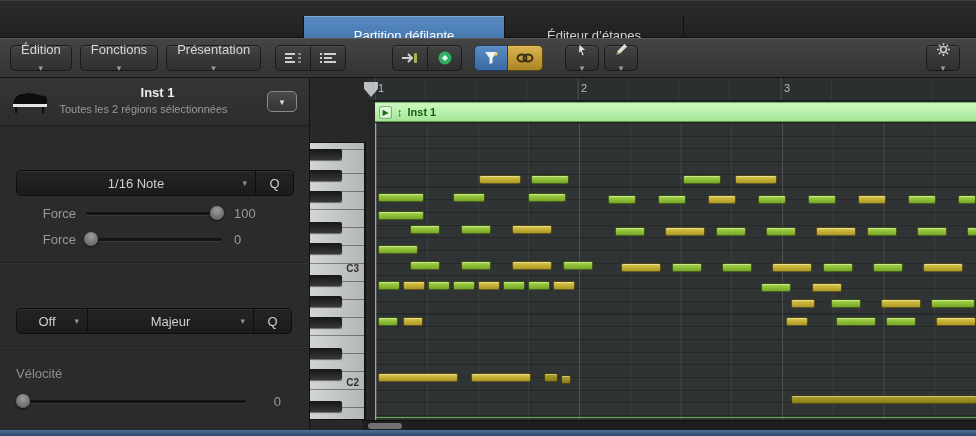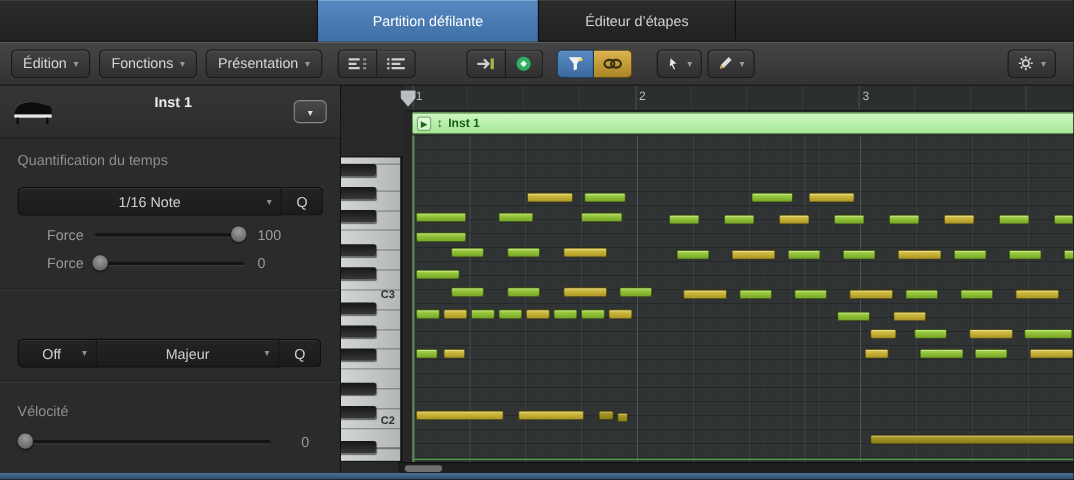--- a/index.html
+++ b/index.html
@@ -4,34 +4,34 @@
 <style>
   * { box-sizing: border-box; margin: 0; padding: 0; }
   html,body { width: 976px; height: 436px; overflow: hidden; background:#1e1e1e;
               font-family:"Liberation Sans", sans-serif; }
   .window { position:relative; width:976px; height:436px; background:#282828; overflow:hidden; }
 
   
   .tabbar { position:absolute; left:0; top:0; width:976px; height:38px;
             background:linear-gradient(#2b2b2b,#212121); border-bottom:1px solid #101010;
             box-shadow:inset 0 1px 0 #3d3d3d; }
-  .tabs { position:absolute; left:288px; top:0; height:54px; display:flex; }
+  .tabs { position:absolute; left:303px; top:0; height:54px; display:flex;align-items:flex-end; }
   .tab { height:38px; display:flex; align-items:center; justify-content:center;
          color:#cfd2d6; font-size:13px; border-left:1px solid #101010; cursor:default; }
   .tab:last-child { border-right:1px solid #101010; }
   .tab.selected { background:linear-gradient(#558ac0,#3e6ea6); color:#ffffff;
                   box-shadow:inset 0 1px 0 rgba(255,255,255,.25); }
 
   
   .toolbar { position:absolute; left:0; top:38px; width:976px; height:40px;
              background:linear-gradient(#454545,#333333); border-bottom:1px solid #151515;
              box-shadow:inset 0 1px 0 #5a5a5a; display:flex; align-items:center; padding:0 10px; }
   .tbtn { height:26px; display:flex; align-items:center; justify-content:center; gap:6px;
           background:linear-gradient(#424242,#2f2f2f); border:1px solid #1a1a1a; border-radius:5px;
-          color:#d6d6d6; font-size:13px; padding:0 10px; box-shadow:inset 0 1px 0 rgba(255,255,255,.08); }
+          color:#d6d6d6; font-size:13px; padding:0 10px; box-shadow:inset 0 1px 0 rgba(255,255,255,.08);flex-direction:column; }
   .tbtn .caret { font-size:9px; color:#9a9a9a; }
   .seg { display:flex; }
   .seg .tbtn { border-radius:0; border-left-width:0; }
   .seg .tbtn:first-child { border-radius:5px 0 0 5px; border-left-width:1px; }
   .seg .tbtn:last-child { border-radius:0 5px 5px 0; }
   .tbtn.icon { padding:0 8px; min-width:34px; }
   .tbtn.active-blue { background:linear-gradient(#5b8cc4,#3a68a0); border-color:#1d3a5c; }
   .tbtn.active-gold { background:linear-gradient(#dcb44e,#ab8526); border-color:#5c4710; }
   .tbtn svg { display:block; }
 
@@ -254,26 +254,26 @@
       <span class="piano-ico">
         <svg width="42" height="28" viewBox="0 0 42 28">
           <path d="M5 19c0-9 6-13 14-13 10 0 13 3 17 3 2 0 3 2 3 4v6z" fill="#0d0d0d"></path>
           <path d="M6 10c3-3 7-4 12-4" stroke="#3c3c3c" stroke-width="1" fill="none"></path>
           <rect x="5" y="17" width="34" height="3" fill="#e6e6e6"></rect>
           <rect x="7" y="20" width="2" height="6" fill="#0d0d0d"></rect>
           <rect x="34" y="20" width="2" height="6" fill="#0d0d0d"></rect>
         </svg>
       </span>
       <div class="insp-title">Inst 1</div>
+      <div class="insp-sub">Toutes les 2 régions sélectionnées</div>
       <div class="disclosure">
         <span>▾</span>
       </div>
     </div>
 
-    <div class="section-title" style="top:60px">Quantification du temps</div>
 
     <div class="drop-group" style="top:92px">
       <div class="drop" style="width:240px">
         <span>1/16 Note</span>
         <span class="caret">▾</span>
       </div>
       <div class="drop" style="width:38px">
         <span>Q</span>
       </div>
     </div>

